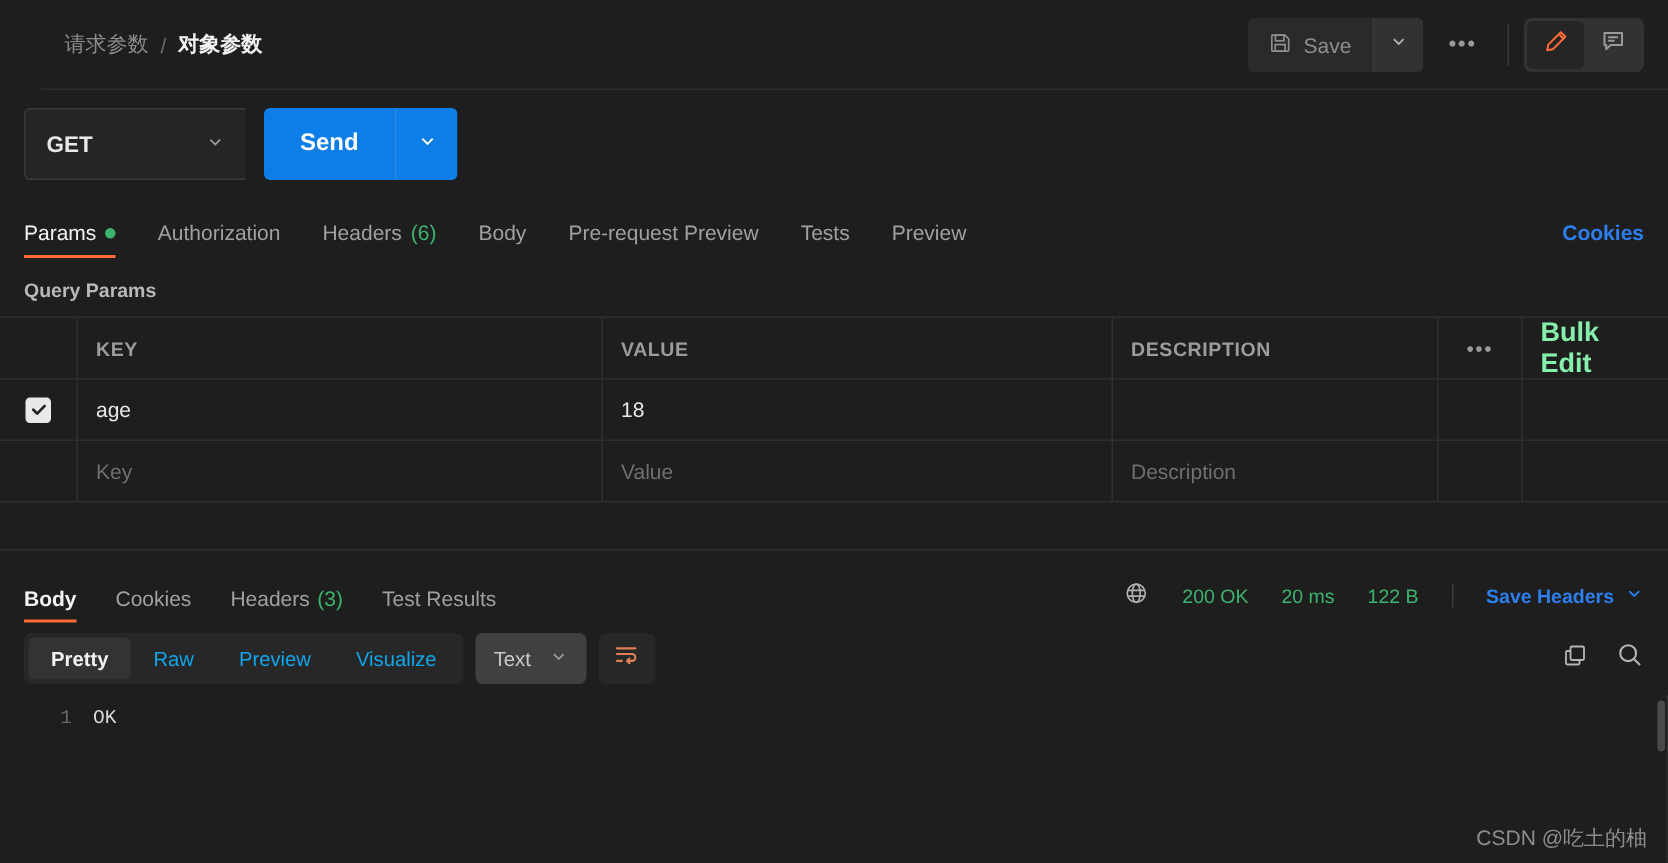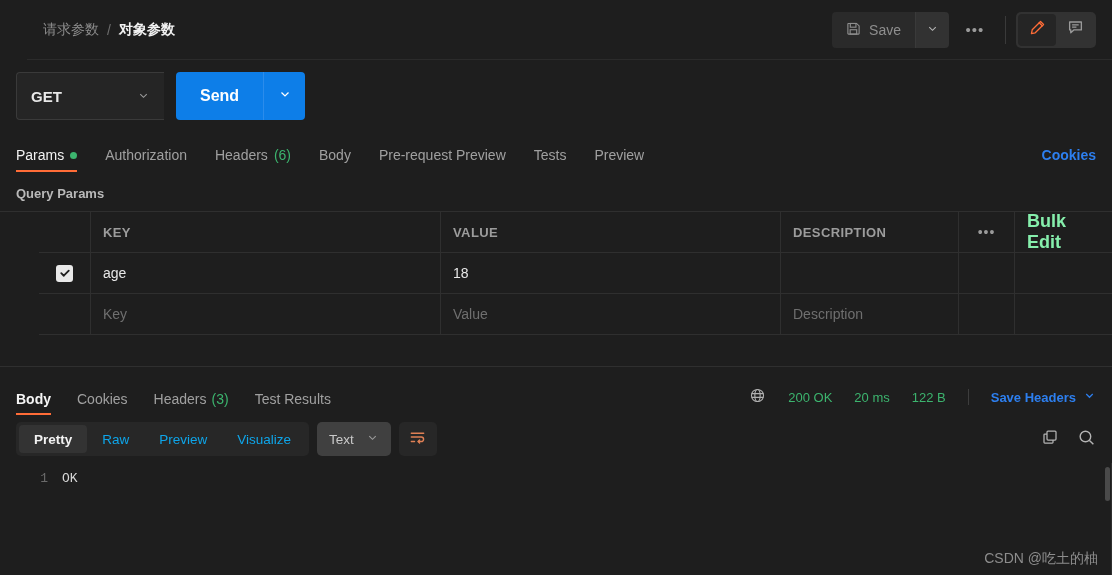--- a/index.html
+++ b/index.html
@@ -103,21 +103,21 @@
     content: ""; position: absolute; left: 0; right: 0; bottom: 0;
     height: 2px; background: #ff6c37;
   }
   .green-dot { width: 7px; height: 7px; border-radius: 50%; background: #3cb46e; }
   .count { color: #3cb46e; }
   .cookies-link { margin-left: auto; color: #2d7fef; font-size: 14px; font-weight: bold; padding-bottom: 9px; }
 
   
   .qp-title { padding: 14px 16px 10px 16px; font-size: 13px; font-weight: bold; color: #b9b9b9; }
   .tbl { border-top: 1px solid #2f2f2f; font-size: 14px; }
-  .trow { display: flex; border-bottom: 1px solid #2f2f2f; height: 41px; align-items: stretch; margin-left: 39px; }
+  .trow { display: flex; border-bottom: 1px solid #2f2f2f; height: 41px; align-items: stretch; }
   .trow.head { height: 41px; }
   .cell { display: flex; align-items: center; padding: 0 12px; border-right: 1px solid #2f2f2f; }
   .c-check { width: 52px; justify-content: center; padding: 0; }
   .c-key { width: 350px; }
   .c-val { width: 340px; }
   .c-desc { flex: 1; }
   .c-dots { width: 56px; justify-content: center; color: #9a9a9a; letter-spacing: 1px; }
   .c-bulk { width: 97px; justify-content: center; border-right: none; color: #86efac; font-weight: bold; font-size: 18px; }
   .hdr-txt { color: #9c9c9c; font-weight: bold; font-size: 13px; letter-spacing: .4px; }
   .cb {

